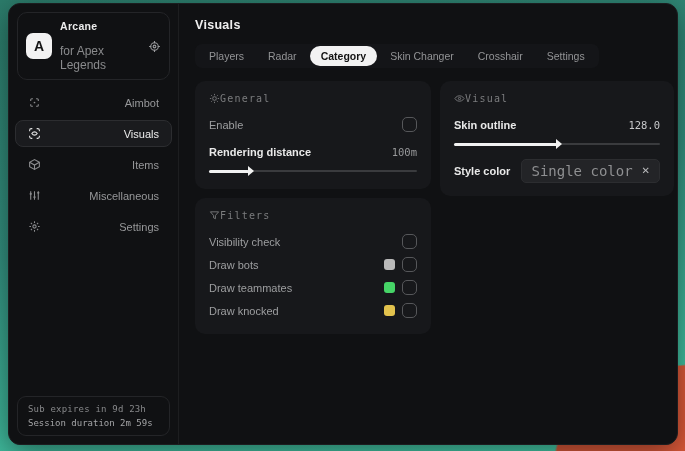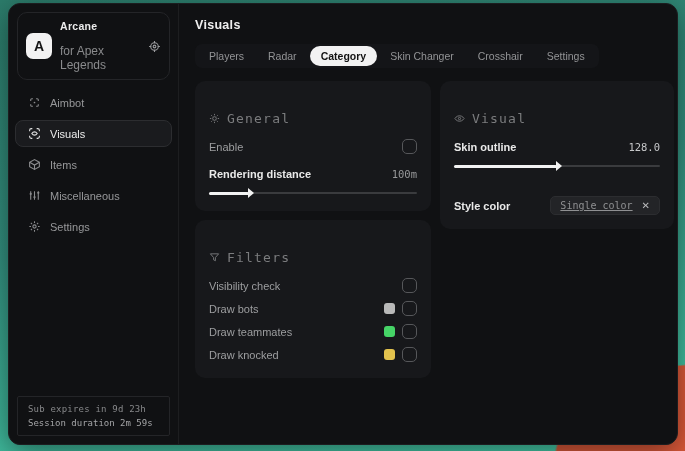--- a/index.html
+++ b/index.html
@@ -33,27 +33,27 @@
   .sb-title{ color:#ececec; font-size:10.5px; font-weight:bold; letter-spacing:.3px; }
   .sb-sub{ color:#8a8b8d; font-size:12px; margin-top:12px; }
   .sb-gear{ color:#9a9b9d; display:flex; }
   .category{
     color:#6b6c6e; font-size:9px; letter-spacing:.4px; margin:12px 18px 6px 18px;
     font-family:"DejaVu Sans Mono",monospace;
   }
   .nav{ display:flex; flex-direction:column; gap:2px; }
   .nav-item{
     margin:1px 6px; padding:6px 12px; border-radius:8px; border:1px solid transparent;
-    display:flex; align-items:center; gap:9px; color:#97989a; font-size:11px; cursor:pointer;
+    display:flex; align-items:center; gap:9px; color:#97989a; font-size:11px; cursor:pointer;justify-content:space-between;
   }
   .nav-item .nicon{ display:flex; color:#8b8c8e; }
   .nav-item.active{ background:#1a1b1e; border-color:#2c2d30; color:#ececec; }
   .nav-item.active .nicon{ color:#e0e0e0; }
   .session{
-    margin:8px; margin-top:auto; padding:7px 10px; border:1px solid #242528; border-radius:2px;
+    margin:8px; margin-top:auto; padding:7px 10px; border:1px solid #242528; border-radius:9px;
     font-family:"DejaVu Sans Mono",monospace;
   }
   .session .l1{ color:#87888a; font-size:9px; letter-spacing:.2px; }
   .session .l2{ color:#a5a6a8; font-size:9px; margin-top:4px; }
   
   .main{ flex:1; padding:14px 16px; position:relative; }
   .page-title{ color:#efefef; font-size:12.5px; font-weight:bold; letter-spacing:.3px; }
   .tabs{
     margin-top:12px; display:inline-flex; align-items:flex-start; gap:2px;
     background:#141518; border-radius:7px; padding:2px 3px;
@@ -62,22 +62,22 @@
     color:#939496; font-size:10.5px; padding:4px 11px; border-radius:999px; cursor:pointer;
     white-space:nowrap;
   }
   .tab.active{ background:#f2f2f2; color:#121212; font-weight:bold; }
   .panels{ margin-top:13px; display:flex; gap:9px; align-items:flex-start; }
   .col{ display:flex; flex-direction:column; gap:9px; }
   .col-left{ width:236px; }
   .col-right{ width:234px; }
   .panel{ background:#17181b; border-radius:10px; padding:10px 14px 13px 14px; width:100%; }
   .p-head{
-    display:flex; align-items:center; gap:7px; color:#7b7c7e; font-size:13px;
-    font-family:"DejaVu Sans Mono",monospace; letter-spacing:1.2px; margin:20px 0 10px 0;
+    display:flex; align-items:center; gap:0; color:#7b7c7e; font-size:10px;
+    font-family:"DejaVu Sans Mono",monospace; letter-spacing:1.2px; margin:2px 0 10px 0;
   }
   .p-head .picon{ display:flex; color:#7b7c7e; }
   .row{ display:flex; align-items:center; min-height:21px; margin-top:2px; }
   .row .lbl{ color:#9d9e a0; color:#9d9ea0; font-size:11px; }
   .row .lbl.strong{ color:#e9e9e9; font-weight:bold; }
   .row .spacer{ flex:1; }
   .val{ color:#98999b; font-size:10.5px; font-family:"DejaVu Sans Mono",monospace; }
   .val.bright{ color:#c7c8ca;text-align:right; }
   .checkbox{
     width:15px; height:15px; border:1.5px solid #56575a; border-radius:5px; background:transparent;
@@ -88,21 +88,21 @@
   .slider .track{ position:absolute; left:0; right:0; top:4px; height:2px; background:#3a3b3e; border-radius:2px; }
   .slider .fill{ position:absolute; left:0; top:3.5px; height:3px; background:#f2f2f2; border-radius:2px; }
   .slider .thumb{
     position:absolute; top:0; width:0; height:0; margin-left:-1px;
     border-left:6px solid #f2f2f2; border-top:5px solid transparent; border-bottom:5px solid transparent;
   }
   .chip{
     display:flex; align-items:center; gap:9px; background:#232427; border:1px solid #2c2d30;
     border-radius:5px; padding:3px 9px; cursor:pointer;
   }
-  .chip .chip-label{ color:#8f9092; font-size:10px; font-family:"DejaVu Sans Mono",monospace;text-decoration:underline; }
+  .chip .chip-label{ color:#8f9092; font-size:14px; font-family:"DejaVu Sans Mono",monospace; }
   .chip .x{ color:#b9babc; font-size:10px; line-height:1; cursor:pointer; }
   svg{ display:block; }
 </style>
 </head>
 <body>
 
 <div class="window">
 
   <div class="sidebar">
     <div class="sb-header">
@@ -269,21 +269,21 @@
           <div class="row">
             <span class="lbl strong">Skin outline</span>
             <span class="spacer"></span>
             <span class="val bright">128.0</span>
           </div>
           <div class="slider">
             <div class="track"></div>
             <div class="fill" style="width:50%"></div>
             <div class="thumb" style="left:50%"></div>
           </div>
-          <div class="row" style="margin-top:24px">
+          <div class="row" style="margin-top:10px">
             <span class="lbl strong">Style color</span>
             <span class="spacer"></span>
             <span class="chip">
               <span class="chip-label">Single color</span>
               <span class="x">✕</span>
             </span>
           </div>
         </div>
       </div>
     </div>

